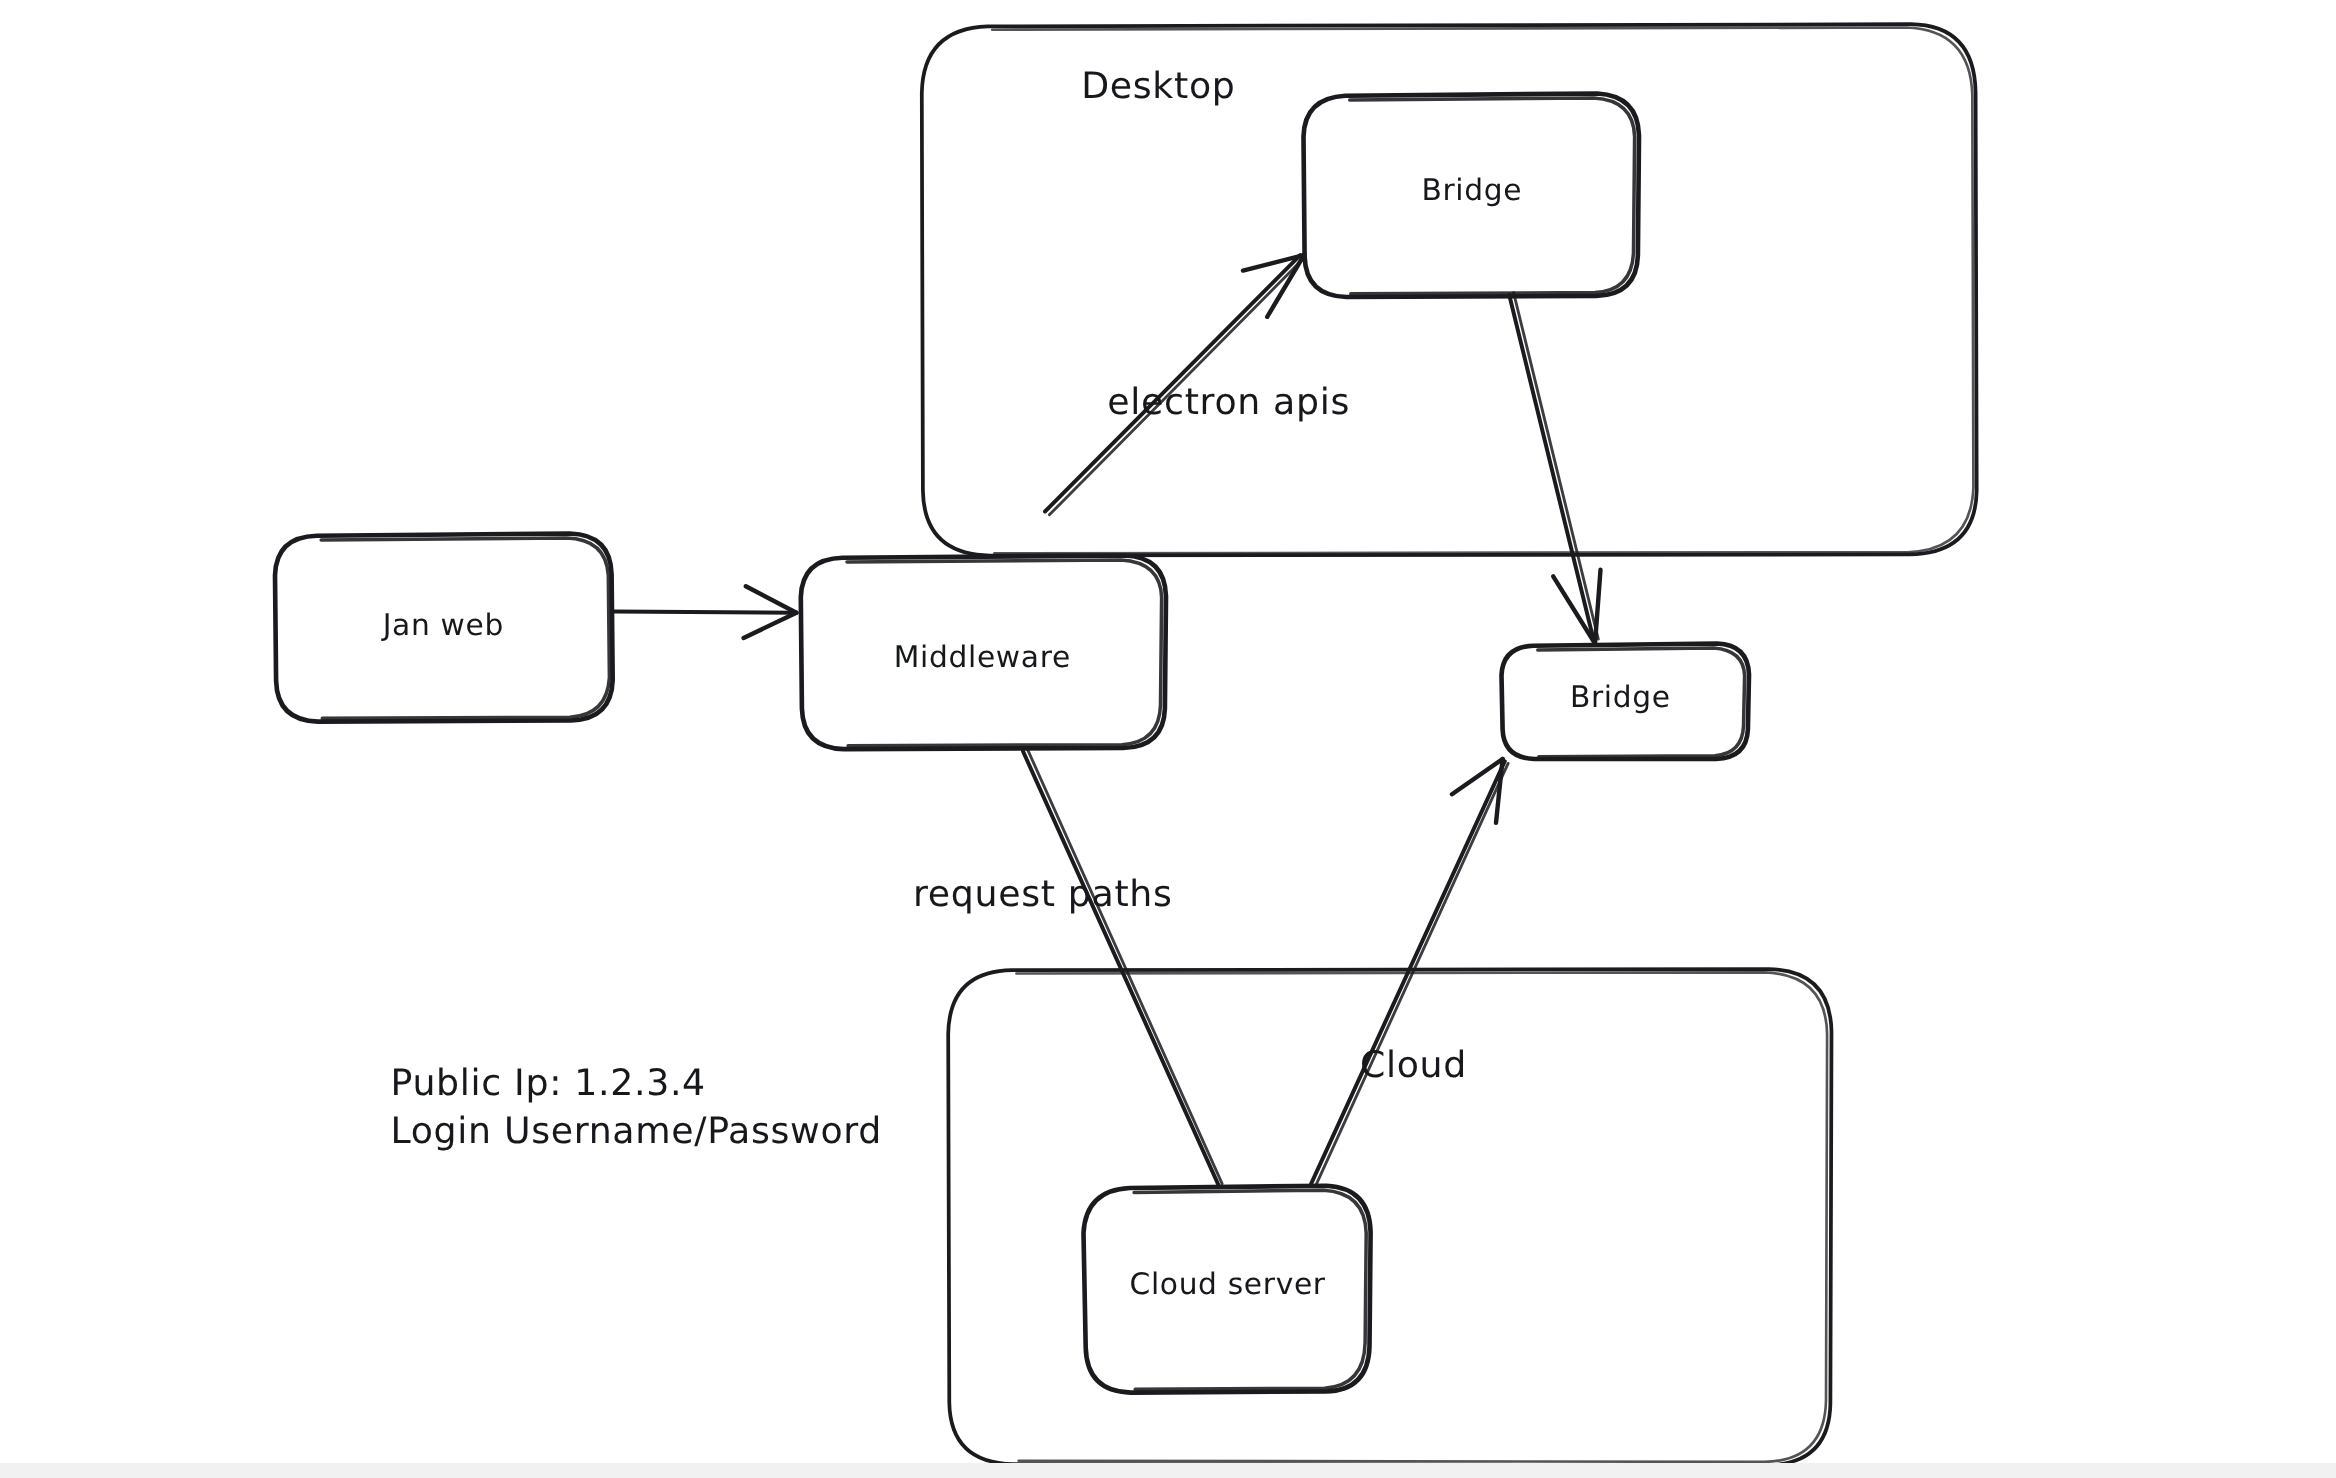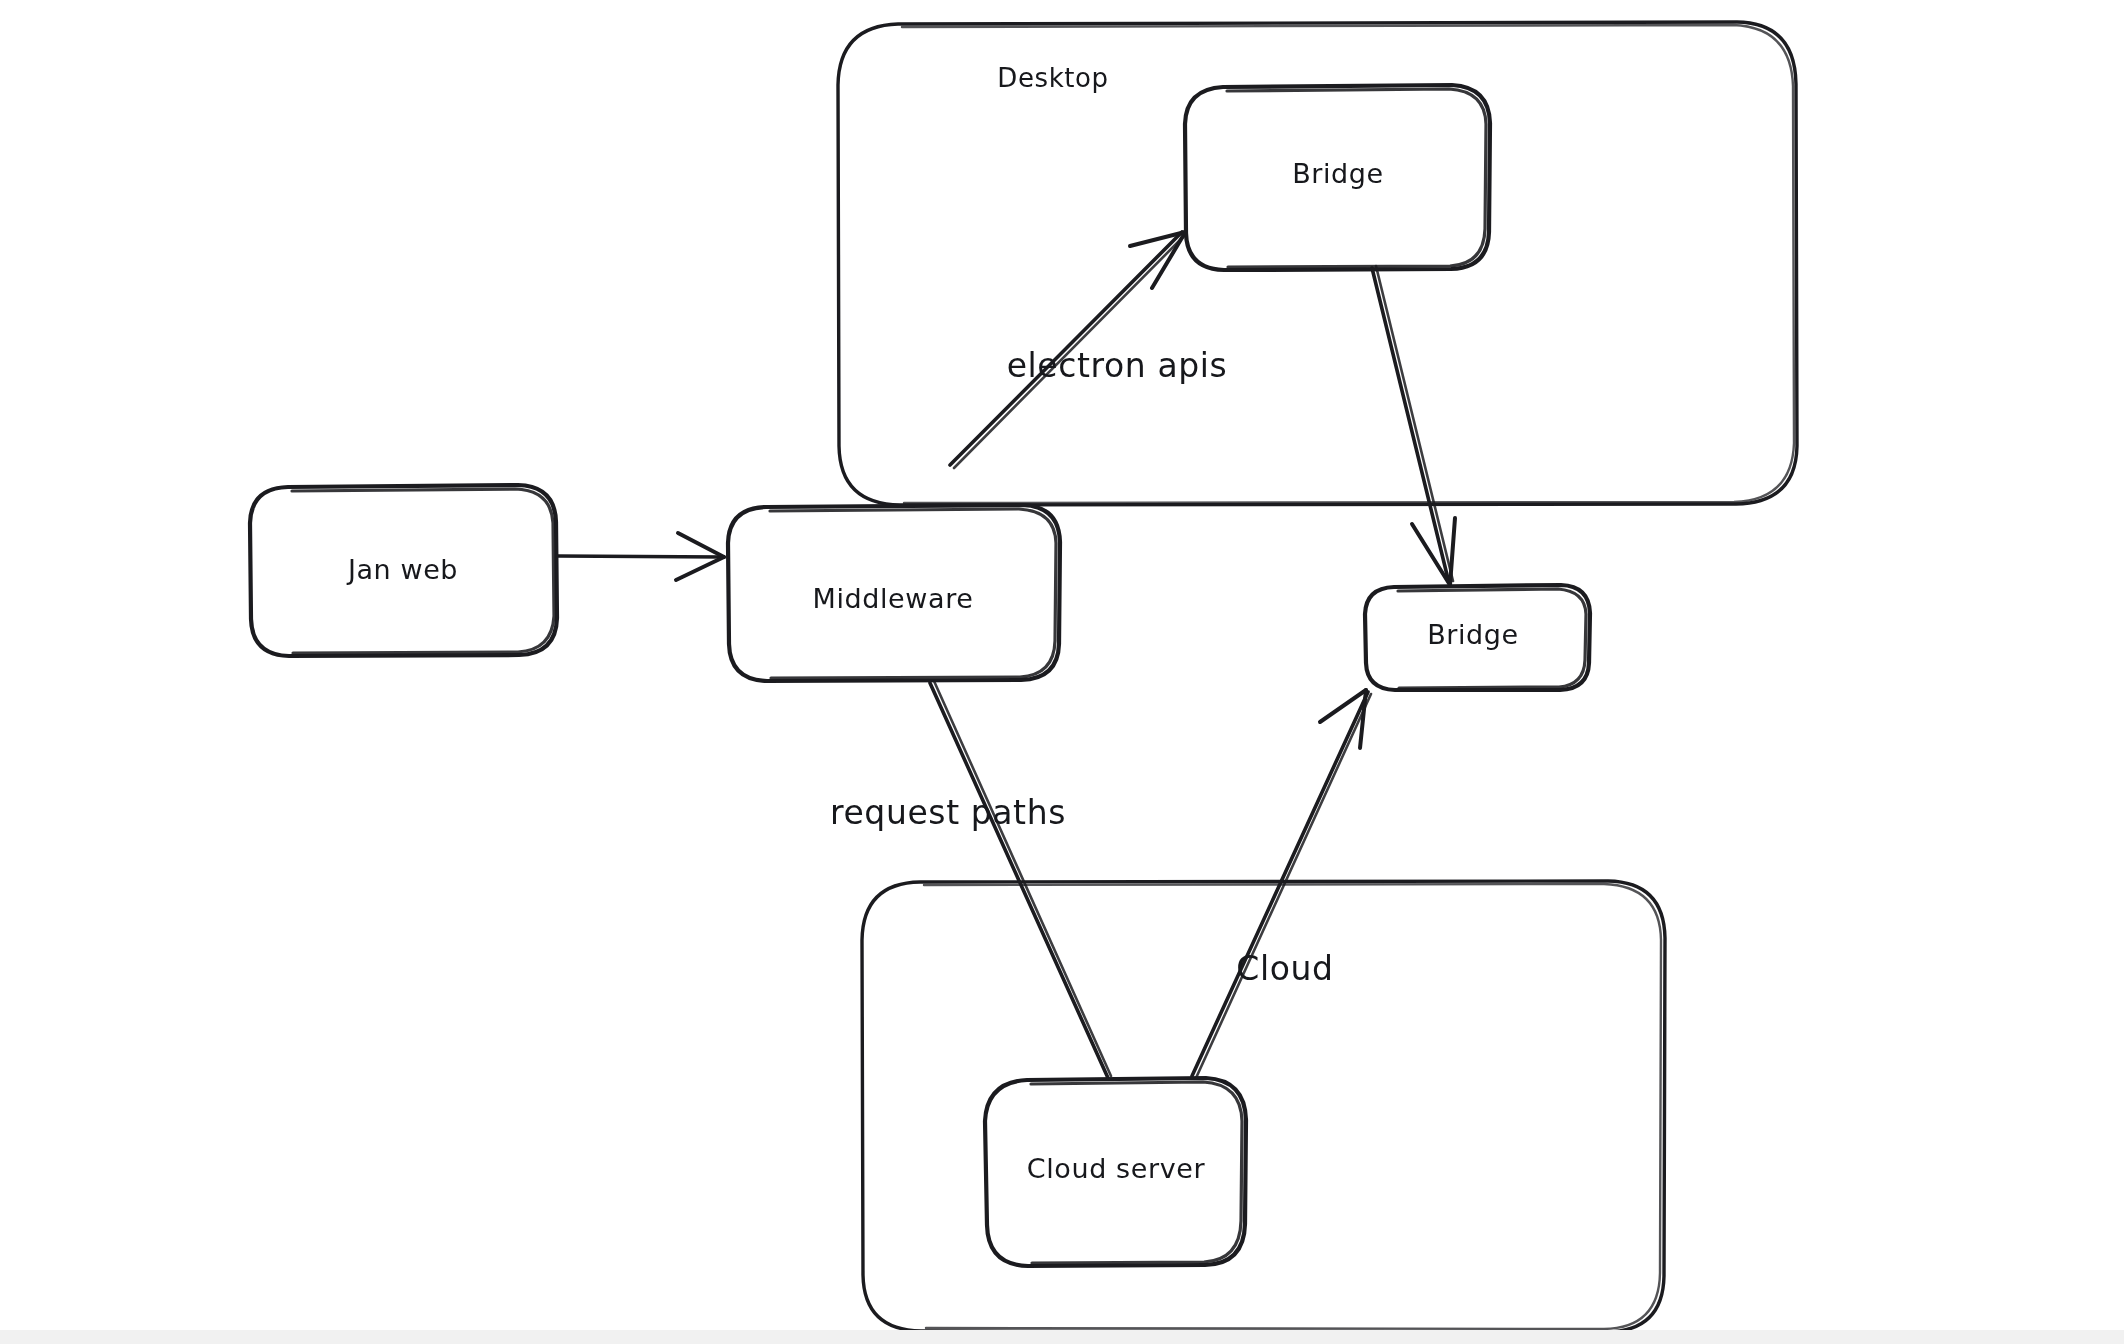--- a/index.html
+++ b/index.html
@@ -46,21 +46,21 @@
     font-weight: 400;
     letter-spacing: 0.6px;
     white-space: nowrap;
     user-select: none;
   }
   .node-label {
     font-size: 27px;
     transform: translate(-50%, -50%);
   }
   .group-label {
-    font-size: 26px;
+    font-size: 33px;
     transform: translate(-50%, -50%);
   }
   .edge-label {
     font-size: 33px;
     transform: translate(-50%, -50%);
   }
   .note-block {
     position: absolute;
     font-size: 33px;
     line-height: 1.32;
@@ -172,15 +172,19 @@
   <div class="hw-label node-label" style="left:1473px; top:634px;">Bridge</div>
 
   <div class="hw-label node-label" style="left:1116px; top:1168px;">Cloud server</div>
 
   <div class="hw-label edge-label" style="left:1117px; top:365px;">electron apis</div>
 
   <div class="hw-label edge-label" style="left:948px; top:812px;">request paths</div>
 
   <div class="hw-label edge-label" style="left:1285px; top:968px;">Cloud</div>
 
+  <div class="note-block" style="left:355px; top:962px;">
+    <span class="note-line">Public Ip: 1.2.3.4</span>
+    <span class="note-line">Login Username/Password</span>
+  </div>
 
   <div class="bottom-strip"></div>
 </div>
 
 </body></html>

